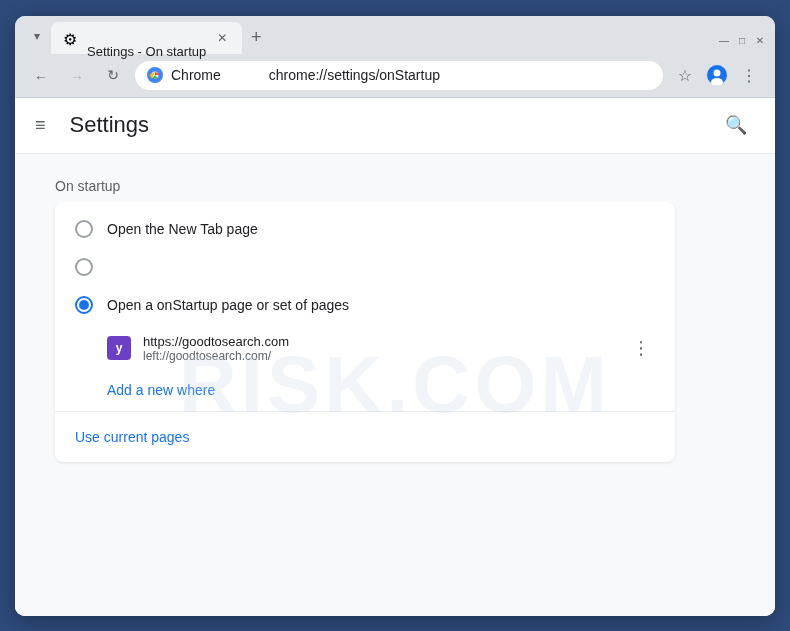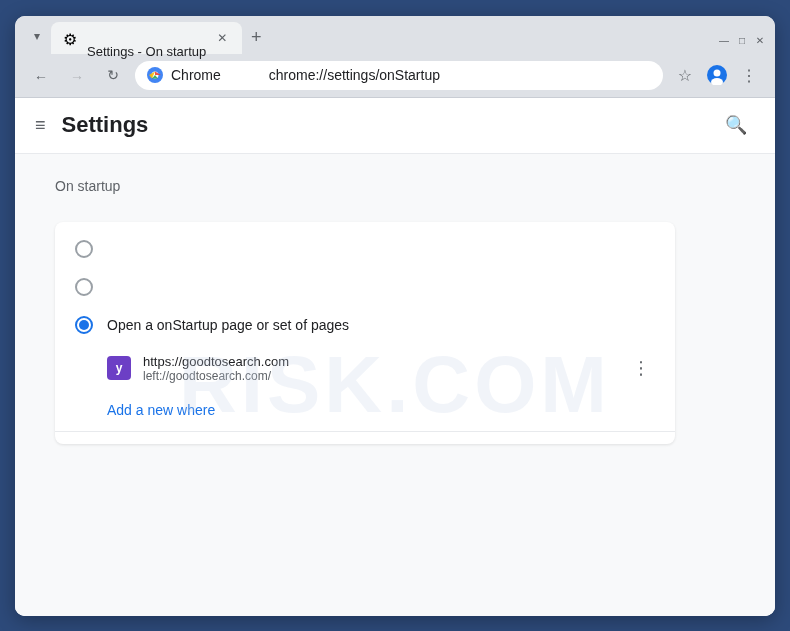--- a/index.html
+++ b/index.html
@@ -168,22 +168,23 @@
       align-items: center;
       gap: 16px;
     }
     .menu-icon {
       font-size: 18px;
       color: #5f6368;
       cursor: pointer;
     }
     .settings-title {
       font-size: 22px;
-      font-weight: 700;
+      font-weight: 400;
       color: #202124;
+      margin-left: 8px;
     }
     .search-icon-btn {
       width: 36px;
       height: 36px;
       border-radius: 50%;
       display: flex;
       align-items: center;
       justify-content: center;
       font-size: 18px;
       color: #5f6368;
@@ -205,21 +206,21 @@
       font-weight: 700;
       color: rgba(200, 210, 230, 0.25);
       font-family: Arial, sans-serif;
       pointer-events: none;
       white-space: nowrap;
       letter-spacing: 4px;
     }
     .section-title {
       font-size: 14px;
       color: #5f6368;
-      margin-bottom: 28px;
+      margin-bottom: 8px;
     }
     .options-card {
       background: #fff;
       border-radius: 8px;
       padding: 8px 0;
       box-shadow: 0 1px 3px rgba(0,0,0,0.1);
       max-width: 620px;
     }
     .radio-option {
       display: flex;
@@ -378,20 +379,21 @@
 
       <div class="watermark">RISK.COM</div>
 
       <div class="section-title">On startup</div>
 
       <div class="options-card">
 
         <div class="radio-option">
           <div class="radio-circle">
           </div>
+          <span class="radio-label">Open the New Tab page</span>
         </div>
 
         <div class="radio-option">
           <div class="radio-circle">
           </div>
         </div>
 
         <div class="radio-option">
           <div class="radio-circle checked">
             <div class="radio-inner"></div>
@@ -409,16 +411,19 @@
           </div>
           <div class="three-dots">⋮</div>
         </div>
 
         <div class="link-row">
           <a class="add-link">Add a new where</a>
         </div>
 
         <div class="divider"></div>
 
+        <div class="use-current-row">
+          <a class="add-link">Use current pages</a>
+        </div>
       </div>
     </div>
   </div>
 </div>
 
 </body></html>

